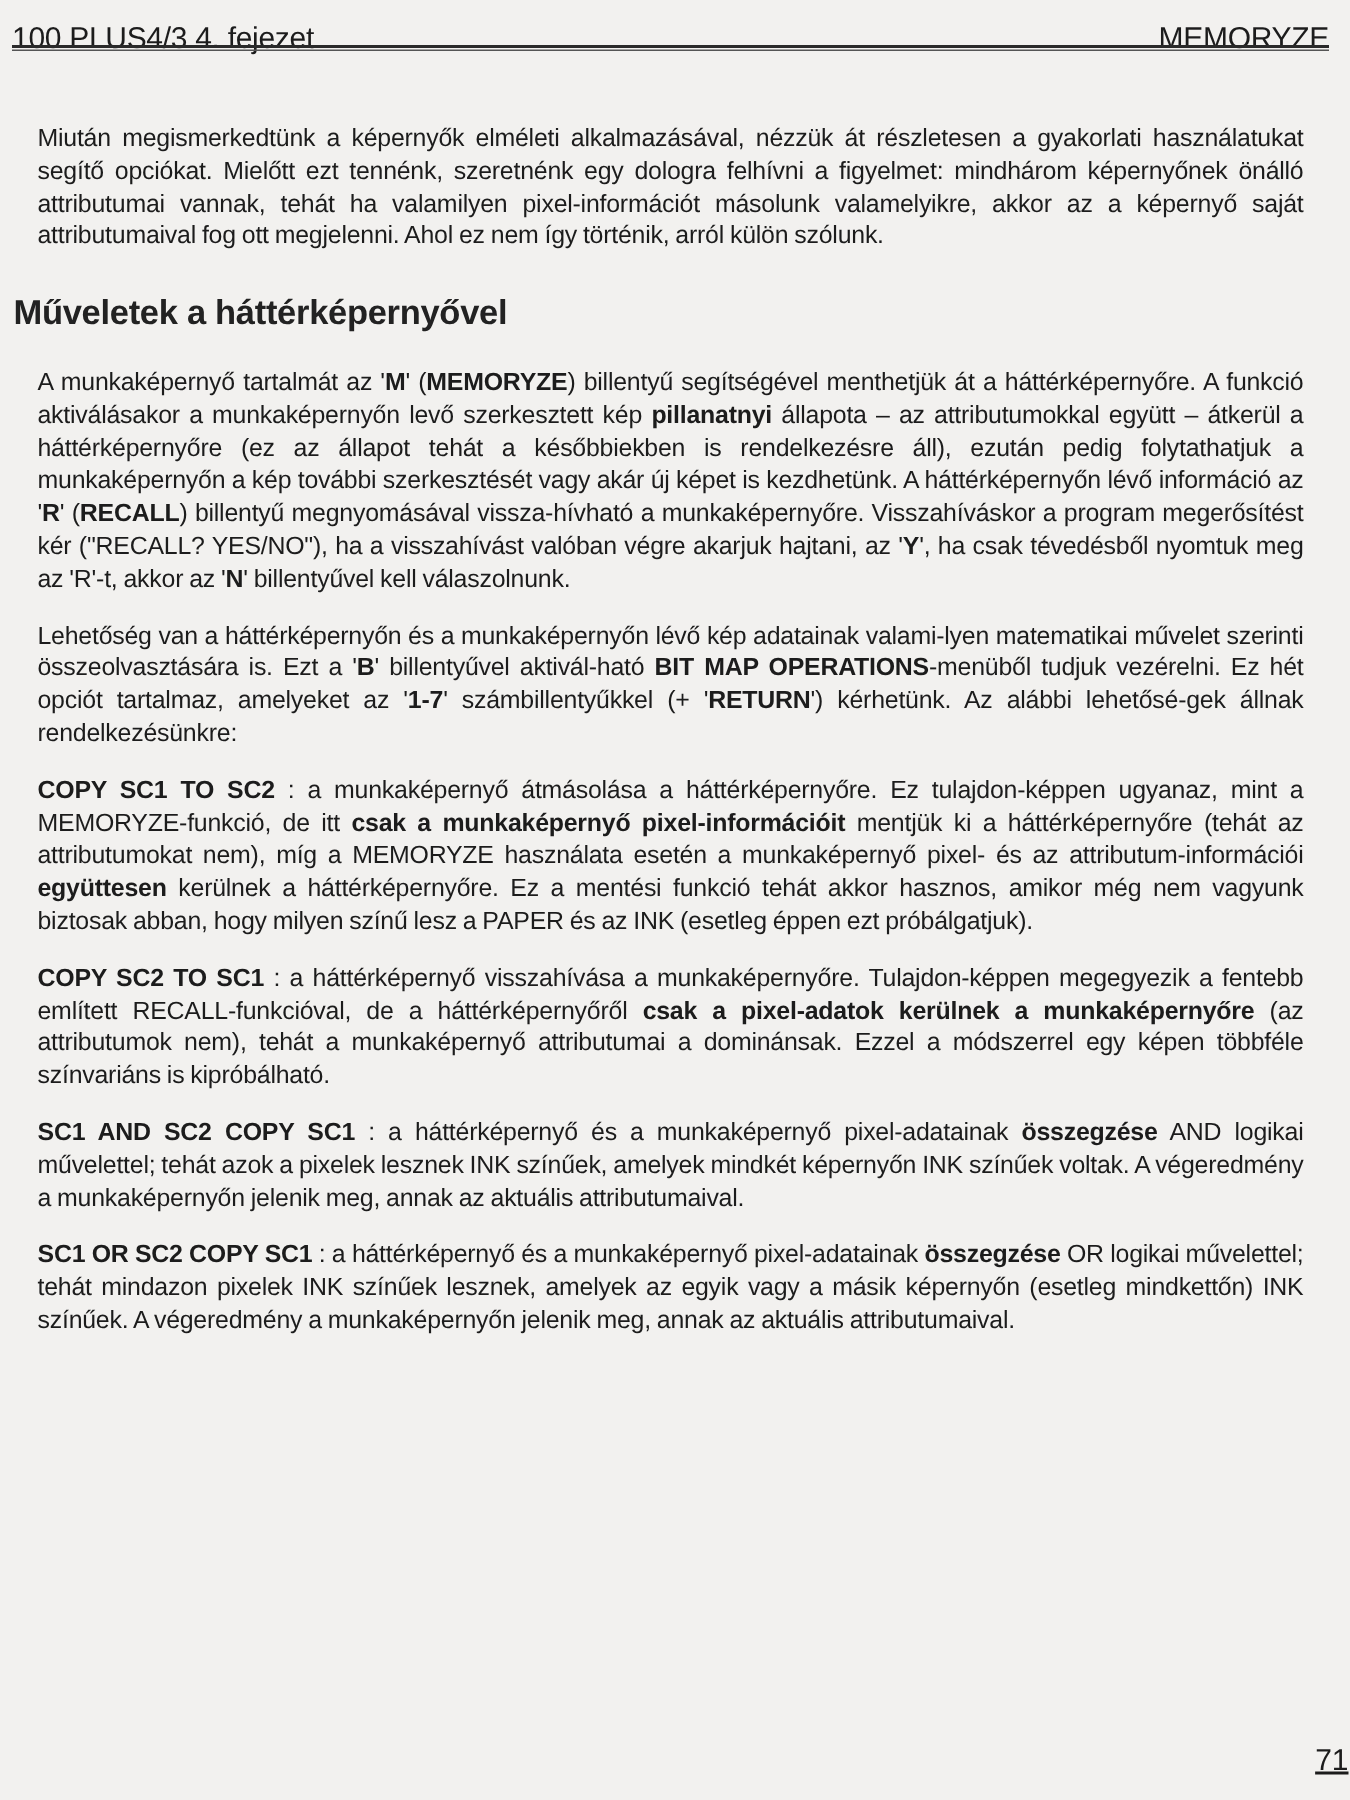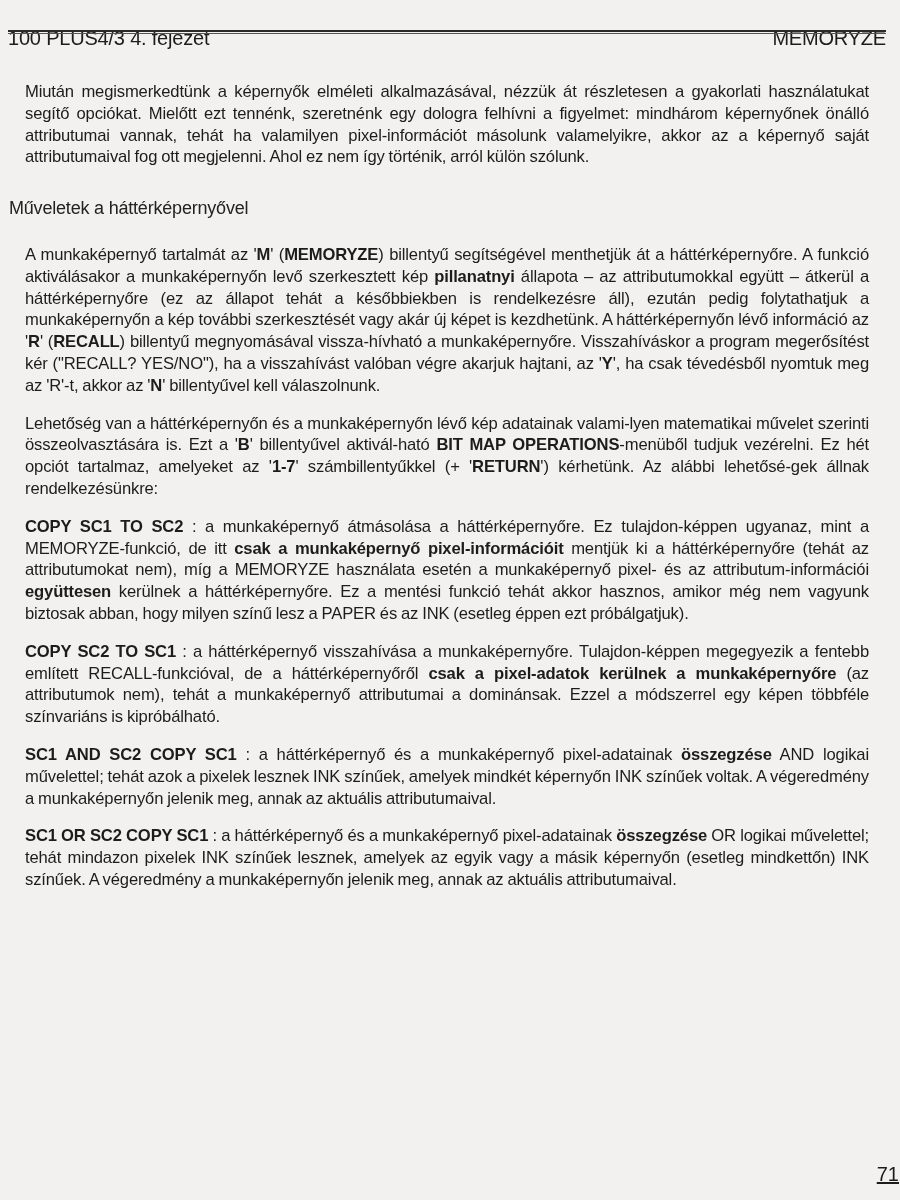--- a/index.html
+++ b/index.html
@@ -4,41 +4,41 @@
 <style>
   html, body { margin: 0; padding: 0; }
   body {
     width: 900px; height: 1200px; overflow: hidden;
     background: #f2f1ef;
     font-family: "Liberation Sans", sans-serif;
     color: #1c1c1c;
     position: relative;
   }
   .header {
-    position: absolute; left: 8px; right: 14px; top: 20px; height: 30px;
+    position: absolute; left: 8px; right: 14px; top: 8px; height: 30px;
     display: flex; justify-content: space-between; align-items: flex-end;
     font-size: 20px; letter-spacing: -0.2px;
   }
   .header-rule {
     position: absolute; left: 8px; right: 14px; top: 30px; height: 4px;
     border-top: 2px solid #2a2a2a; border-bottom: 1px solid #555;
     box-sizing: border-box;
   }
   .content {
     position: absolute; left: 9px; right: 15px; top: 65px;
     font-size: 16.6px; line-height: 21.8px;
   }
   p {
     margin: 16px; text-align: justify; text-align-last: left;
     letter-spacing: -0.15px; word-spacing: -0.5px;
   }
   p b { font-weight: bold; }
   .p-intro { margin-bottom: 30px; }
   h2 {
-    margin: 0 0 24px 0; font-size: 18px; font-weight: normal;
+    margin: 0 0 24px 0; font-size: 23px; font-weight: bold;
     letter-spacing: -0.2px; color: #222;
   }
   .p-gap { margin-bottom: 9px; }
   .page-number {
     position: absolute; right: 1px; top: 1163px;
     font-size: 20px;
     text-decoration: underline;
   }
 </style>
 </head>

